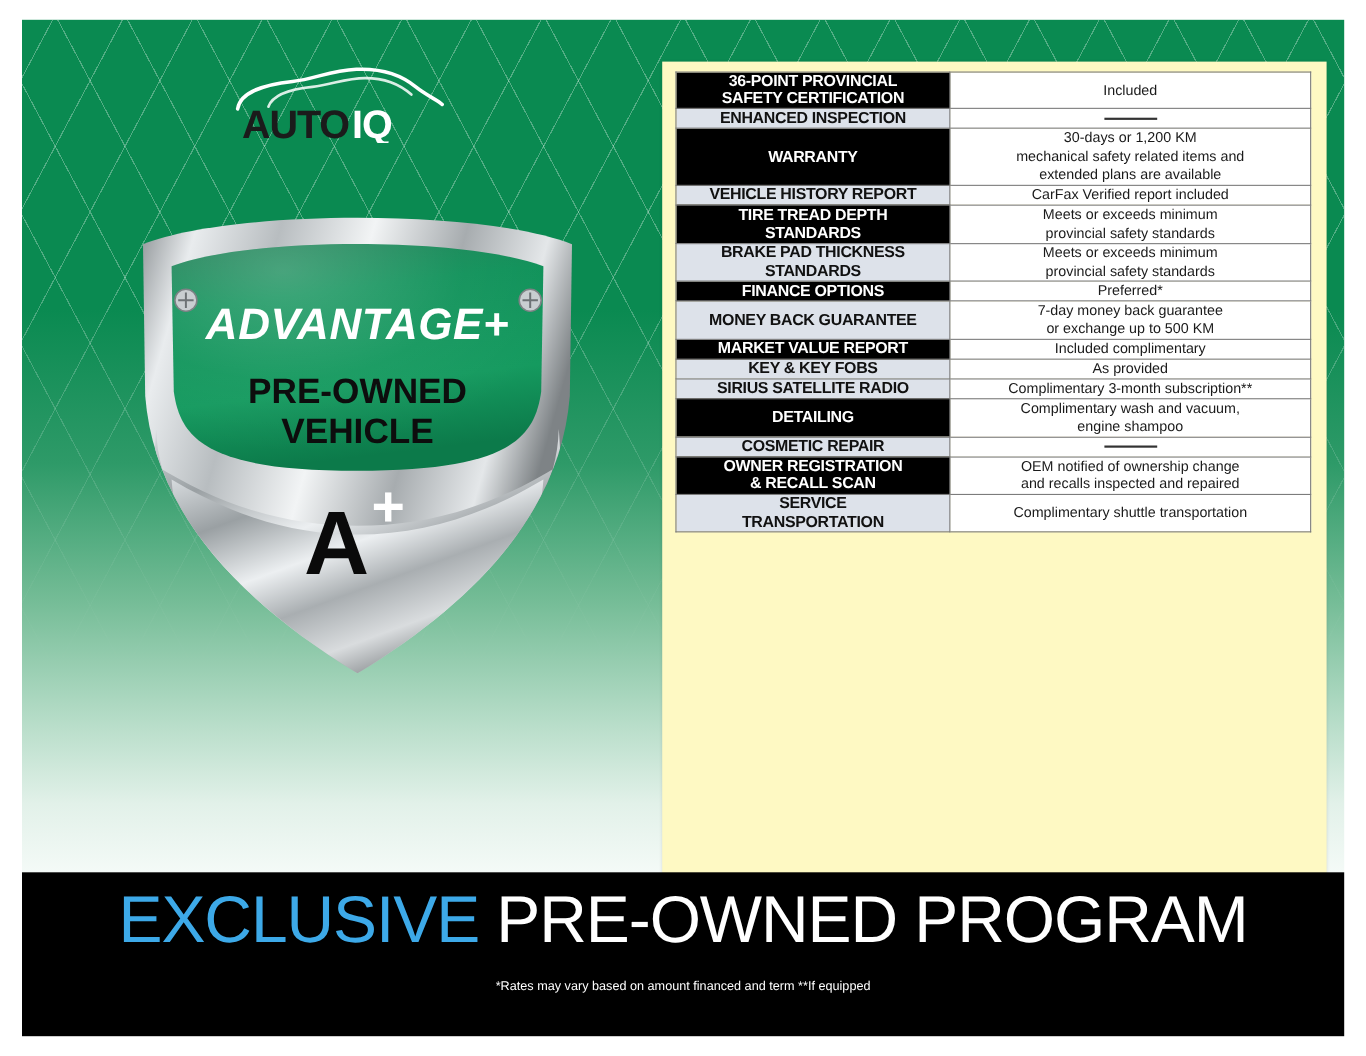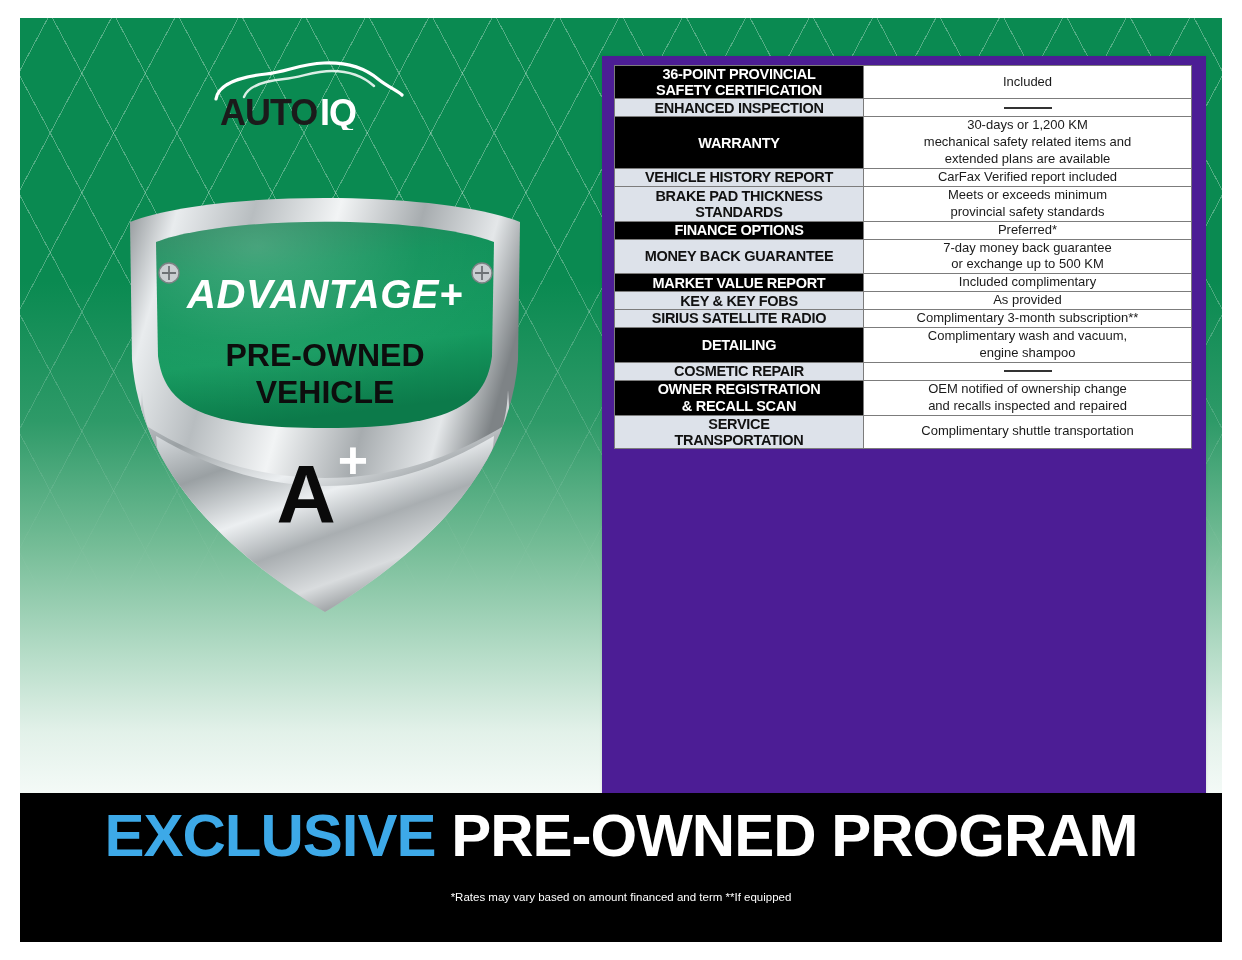--- a/index.html
+++ b/index.html
@@ -32,21 +32,21 @@
   .logo{position:absolute;left:208px;top:55px;width:200px;height:75px;}
   .logo svg{display:block;}
 
   
   .shield-wrap{position:absolute;left:110px;top:160px;width:430px;height:470px;}
   .shield-wrap svg{display:block;}
 
   
   .table-frame{
     position:absolute;left:602px;top:56px;width:604px;height:856px;
-    background:#4c1d95;
+    background:#fef9c3;
     box-shadow:0 0 3px rgba(0,0,0,.12);
   }
   .spec-table{
     position:absolute;left:12px;top:9px;width:578px;
     border-collapse:collapse;
     table-layout:fixed;
     border:1px solid #3a3a3a;
   }
   .spec-table td{
     padding:0;
@@ -75,21 +75,21 @@
 
   
   .banner{
     position:absolute;left:20px;top:793px;width:1202px;height:149px;
     background:#000000;
   }
   .banner-title{
     position:absolute;left:0;right:0;top:13px;
     text-align:center;
     font-size:60px;
-    font-weight:bold;
+    font-weight:normal;
     letter-spacing:-1px;
     line-height:1;
     white-space:nowrap;
   }
   .banner-title .hl{color:#3da9e8;}
   .banner-title .wh{color:#ffffff;}
   .fineprint{
     position:absolute;left:0;right:0;top:96px;
     text-align:center;color:#ffffff;
     font-size:11.5px;line-height:1.55;
@@ -211,20 +211,30 @@
           </tr>
           <tr>
             <td class="lbl light">
               <div>VEHICLE HISTORY REPORT</div>
             </td>
             <td class="val">
               <div>CarFax Verified report included</div>
             </td>
           </tr>
           <tr>
+            <td class="lbl dark">
+              <div>TIRE TREAD DEPTH</div>
+              <div>STANDARDS</div>
+            </td>
+            <td class="val">
+              <div>Meets or exceeds minimum</div>
+              <div>provincial safety standards</div>
+            </td>
+          </tr>
+          <tr>
             <td class="lbl light">
               <div>BRAKE PAD THICKNESS</div>
               <div>STANDARDS</div>
             </td>
             <td class="val">
               <div>Meets or exceeds minimum</div>
               <div>provincial safety standards</div>
             </td>
           </tr>
           <tr>

